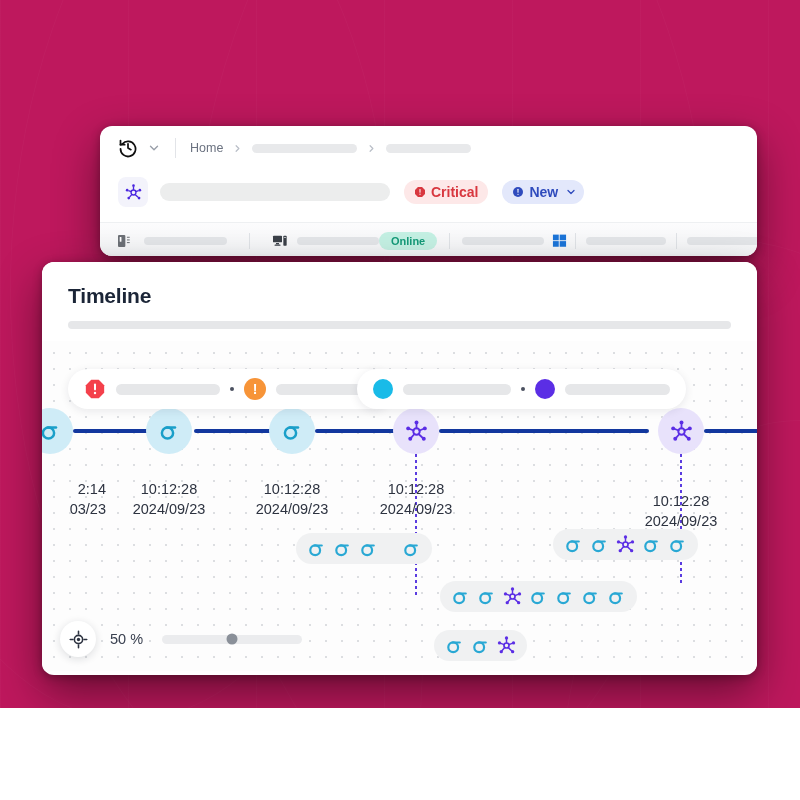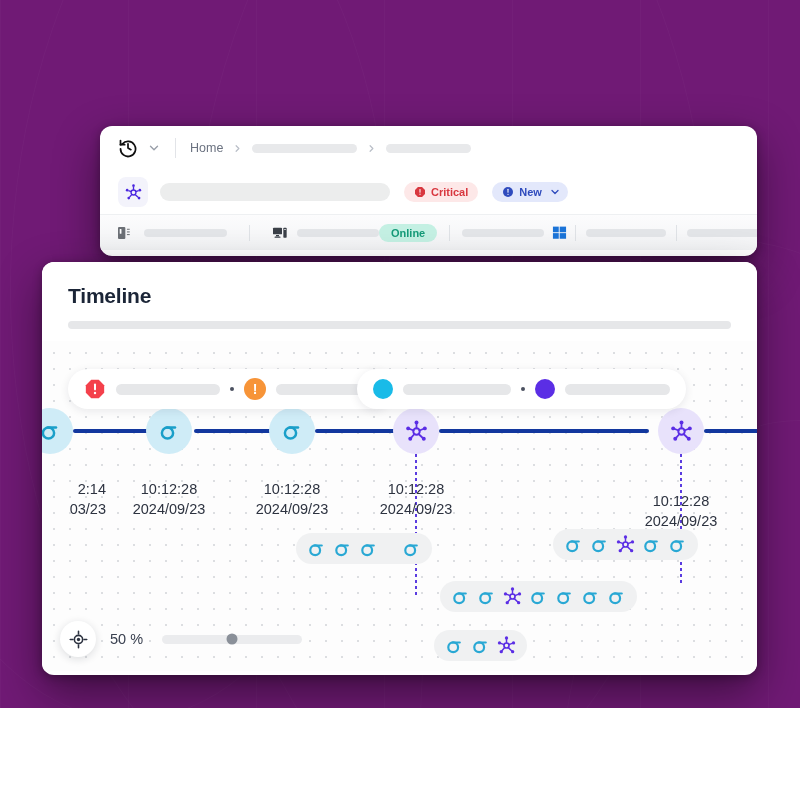--- a/index.html
+++ b/index.html
@@ -8,21 +8,21 @@
     width: 800px;
     height: 800px;
     overflow: hidden;
     font-family: "Liberation Sans", sans-serif;
   }
 
   #stage {
     position: relative;
     width: 800px;
     height: 708px;
-    background: #701a75;
+    background: #be185d;
     overflow: hidden;
   }
 
   
   .bg-deco {
     position: absolute;
     inset: 0;
     pointer-events: none;
   }
   .bg-vgrid {
@@ -128,21 +128,21 @@
     margin-left: 12px;
     flex: 1 1 auto;
     max-width: 230px;
   }
 
   .badge {
     display: inline-flex;
     align-items: center;
     gap: 5px;
     border-radius: 999px;
-    font-size: 11px;
+    font-size: 14px;
     font-weight: 600;
     padding: 4px 10px;
     white-space: nowrap;
     flex: 0 0 auto;
   }
   .badge-critical {
     background: #fde8e8;
     color: #d8373f;
     margin-left: 14px;
   }
@@ -157,20 +157,21 @@
 
   
   .tw-status-row {
     height: 36px;
     background: linear-gradient(180deg,#fcfcfd 0%, #f2f3f5 100%);
     border-top: 1px solid #eef0f2;
     display: flex;
     align-items: center;
     padding: 0 8px 0 16px;
     gap: 0;
+    margin-top: 8px;
   }
   .st-ico {
     width: 16px; height: 16px;
     color: #6c7076;
     flex: 0 0 auto;
   }
   .st-skel {
     height: 8px;
     border-radius: 6px;
     background: #e3e5e8;

